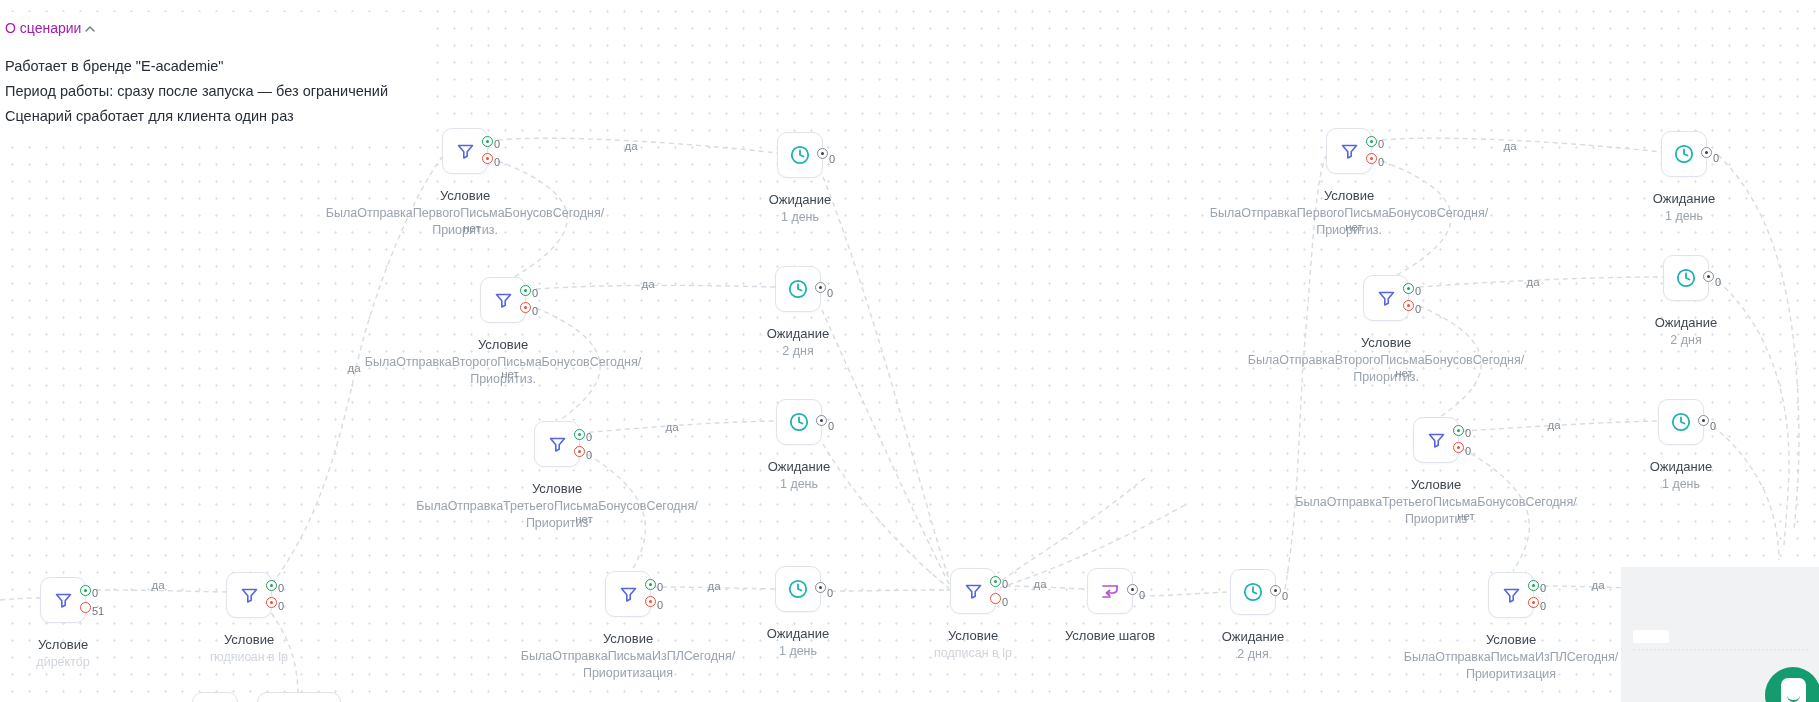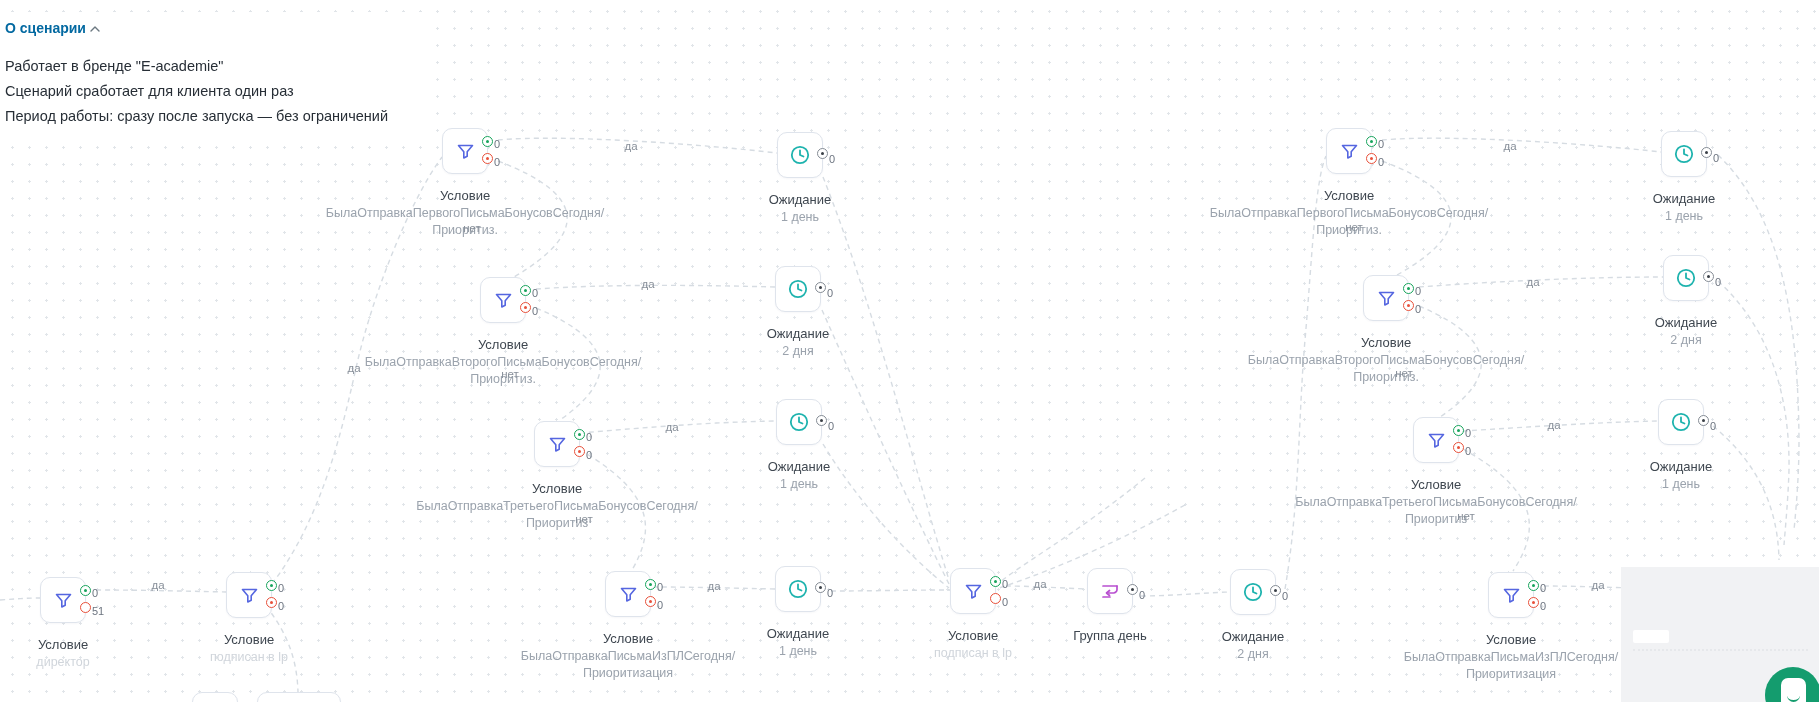--- a/index.html
+++ b/index.html
@@ -11,21 +11,21 @@
   .canvas{
     position:absolute;inset:0;
     background-image:radial-gradient(#e1e5e9 1.2px, transparent 1.3px);
     background-size:17px 17px;background-position:4px 3px;
   }
   
   .about{
     position:absolute;left:0;top:12px;width:430px;padding:8px 0 10px 5px;
     background:#ffffff;z-index:5;
   }
-  .about-toggle{display:flex;align-items:center;gap:4px;color:#0369a1;font-size:14px;cursor:pointer;font-weight:bold;}
+  .about-toggle{display:flex;align-items:center;gap:4px;color:#a21caf;font-size:14px;cursor:pointer;}
   .about-toggle svg{margin-top:2px;}
   .about-lines{margin-top:18px;color:#272e36;font-size:14.5px;line-height:25px;}
   
   svg.edges{position:absolute;inset:0;z-index:1;}
   svg.edges path{fill:none;stroke:#d6dce2;stroke-width:1.4;stroke-dasharray:5 4;}
   
   .nodes{position:absolute;inset:0;z-index:2;}
   .node{
     position:absolute;width:44px;height:44px;background:#fff;
     border:1px solid #dfe4ec;border-radius:10px;
@@ -298,21 +298,21 @@
         <svg width="22" height="20" viewBox="0 0 22 20">
           <path d="M4 5 H18" stroke="#b84fd0" stroke-width="1.7" stroke-linecap="round"></path>
           <path d="M18 5 v3.5 a3.5 3.5 0 0 1 -3.5 3.5 H8.5" fill="none" stroke="#b84fd0" stroke-width="1.7" stroke-linecap="round"></path>
           <path d="M10.5 9.5 L7.5 12 L10.5 14.5" fill="none" stroke="#b84fd0" stroke-width="1.7" stroke-linecap="round" stroke-linejoin="round"></path>
           <path d="M4 16 H11" stroke="#b84fd0" stroke-width="1.7" stroke-linecap="round"></path>
         </svg>
       </span>
       <span class="port gray"></span>
       <span class="plabel gray">0</span>
       <div class="nlabel">
-        <div class="t">Группа день</div>
+        <div class="t">Условие шагов</div>
       </div>
     </div>
     <div class="node wait" style="left: 1230px; top: 569px;">
       <span class="icon">
         <svg width="22" height="22" viewBox="0 0 22 22">
           <circle cx="11" cy="11" r="8.2" fill="none" stroke="#1eb3ae" stroke-width="1.8"></circle>
           <path d="M11 6.5 V11 L14.5 12.5" fill="none" stroke="#1eb3ae" stroke-width="1.8" stroke-linecap="round" stroke-linejoin="round"></path>
         </svg>
       </span>
       <span class="port gray"></span>
@@ -434,22 +434,22 @@
 
 <div class="about">
   <div class="about-toggle">
     <span>О сценарии</span>
     <svg width="10" height="6" viewBox="0 0 10 6">
       <polyline points="1,5 5,1 9,5" fill="none" stroke="#6b7881" stroke-width="1.4" stroke-linecap="round" stroke-linejoin="round"></polyline>
     </svg>
   </div>
   <div class="about-lines">
     <div>Работает в бренде "E-academie"</div>
+    <div>Период работы: сразу после запуска — без ограничений</div>
     <div>Сценарий сработает для клиента один раз</div>
-    <div>Период работы: сразу после запуска — без ограничений</div>
   </div>
 </div>
 
 <div class="side-panel">
   <div class="pill"></div>
   <div class="dots"></div>
 </div>
 
 <div class="chat-btn">
   <div class="face">

